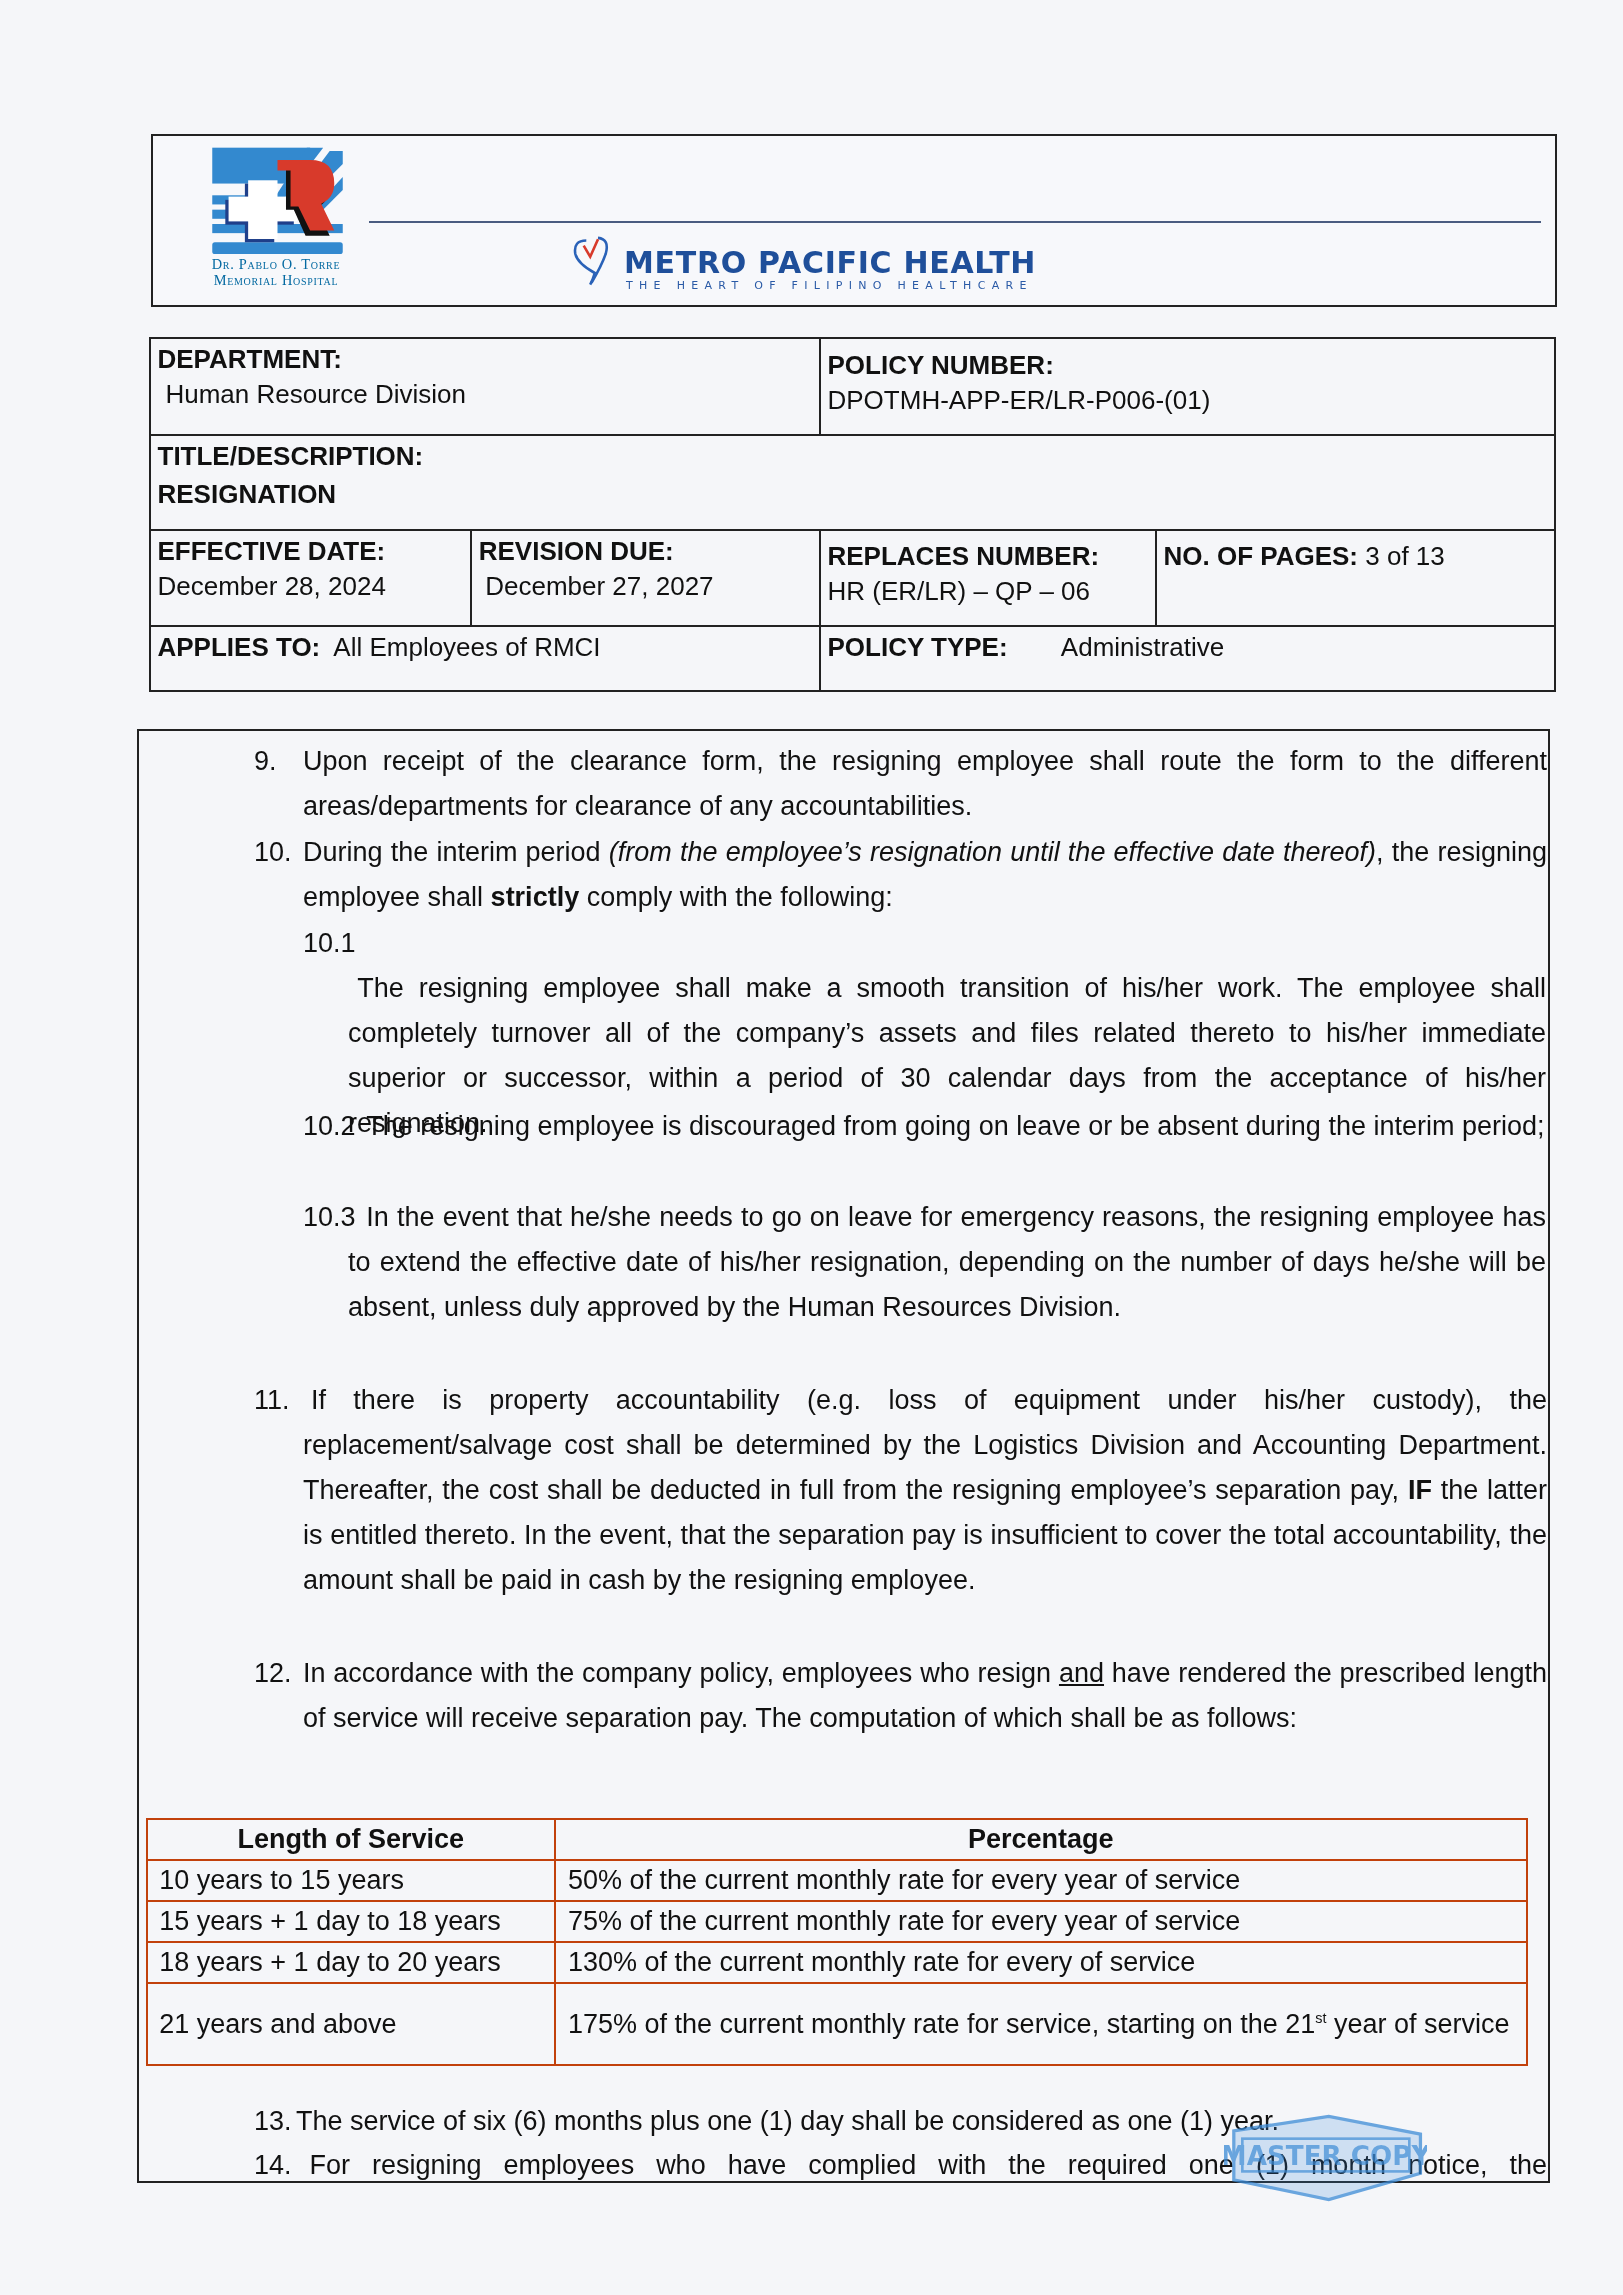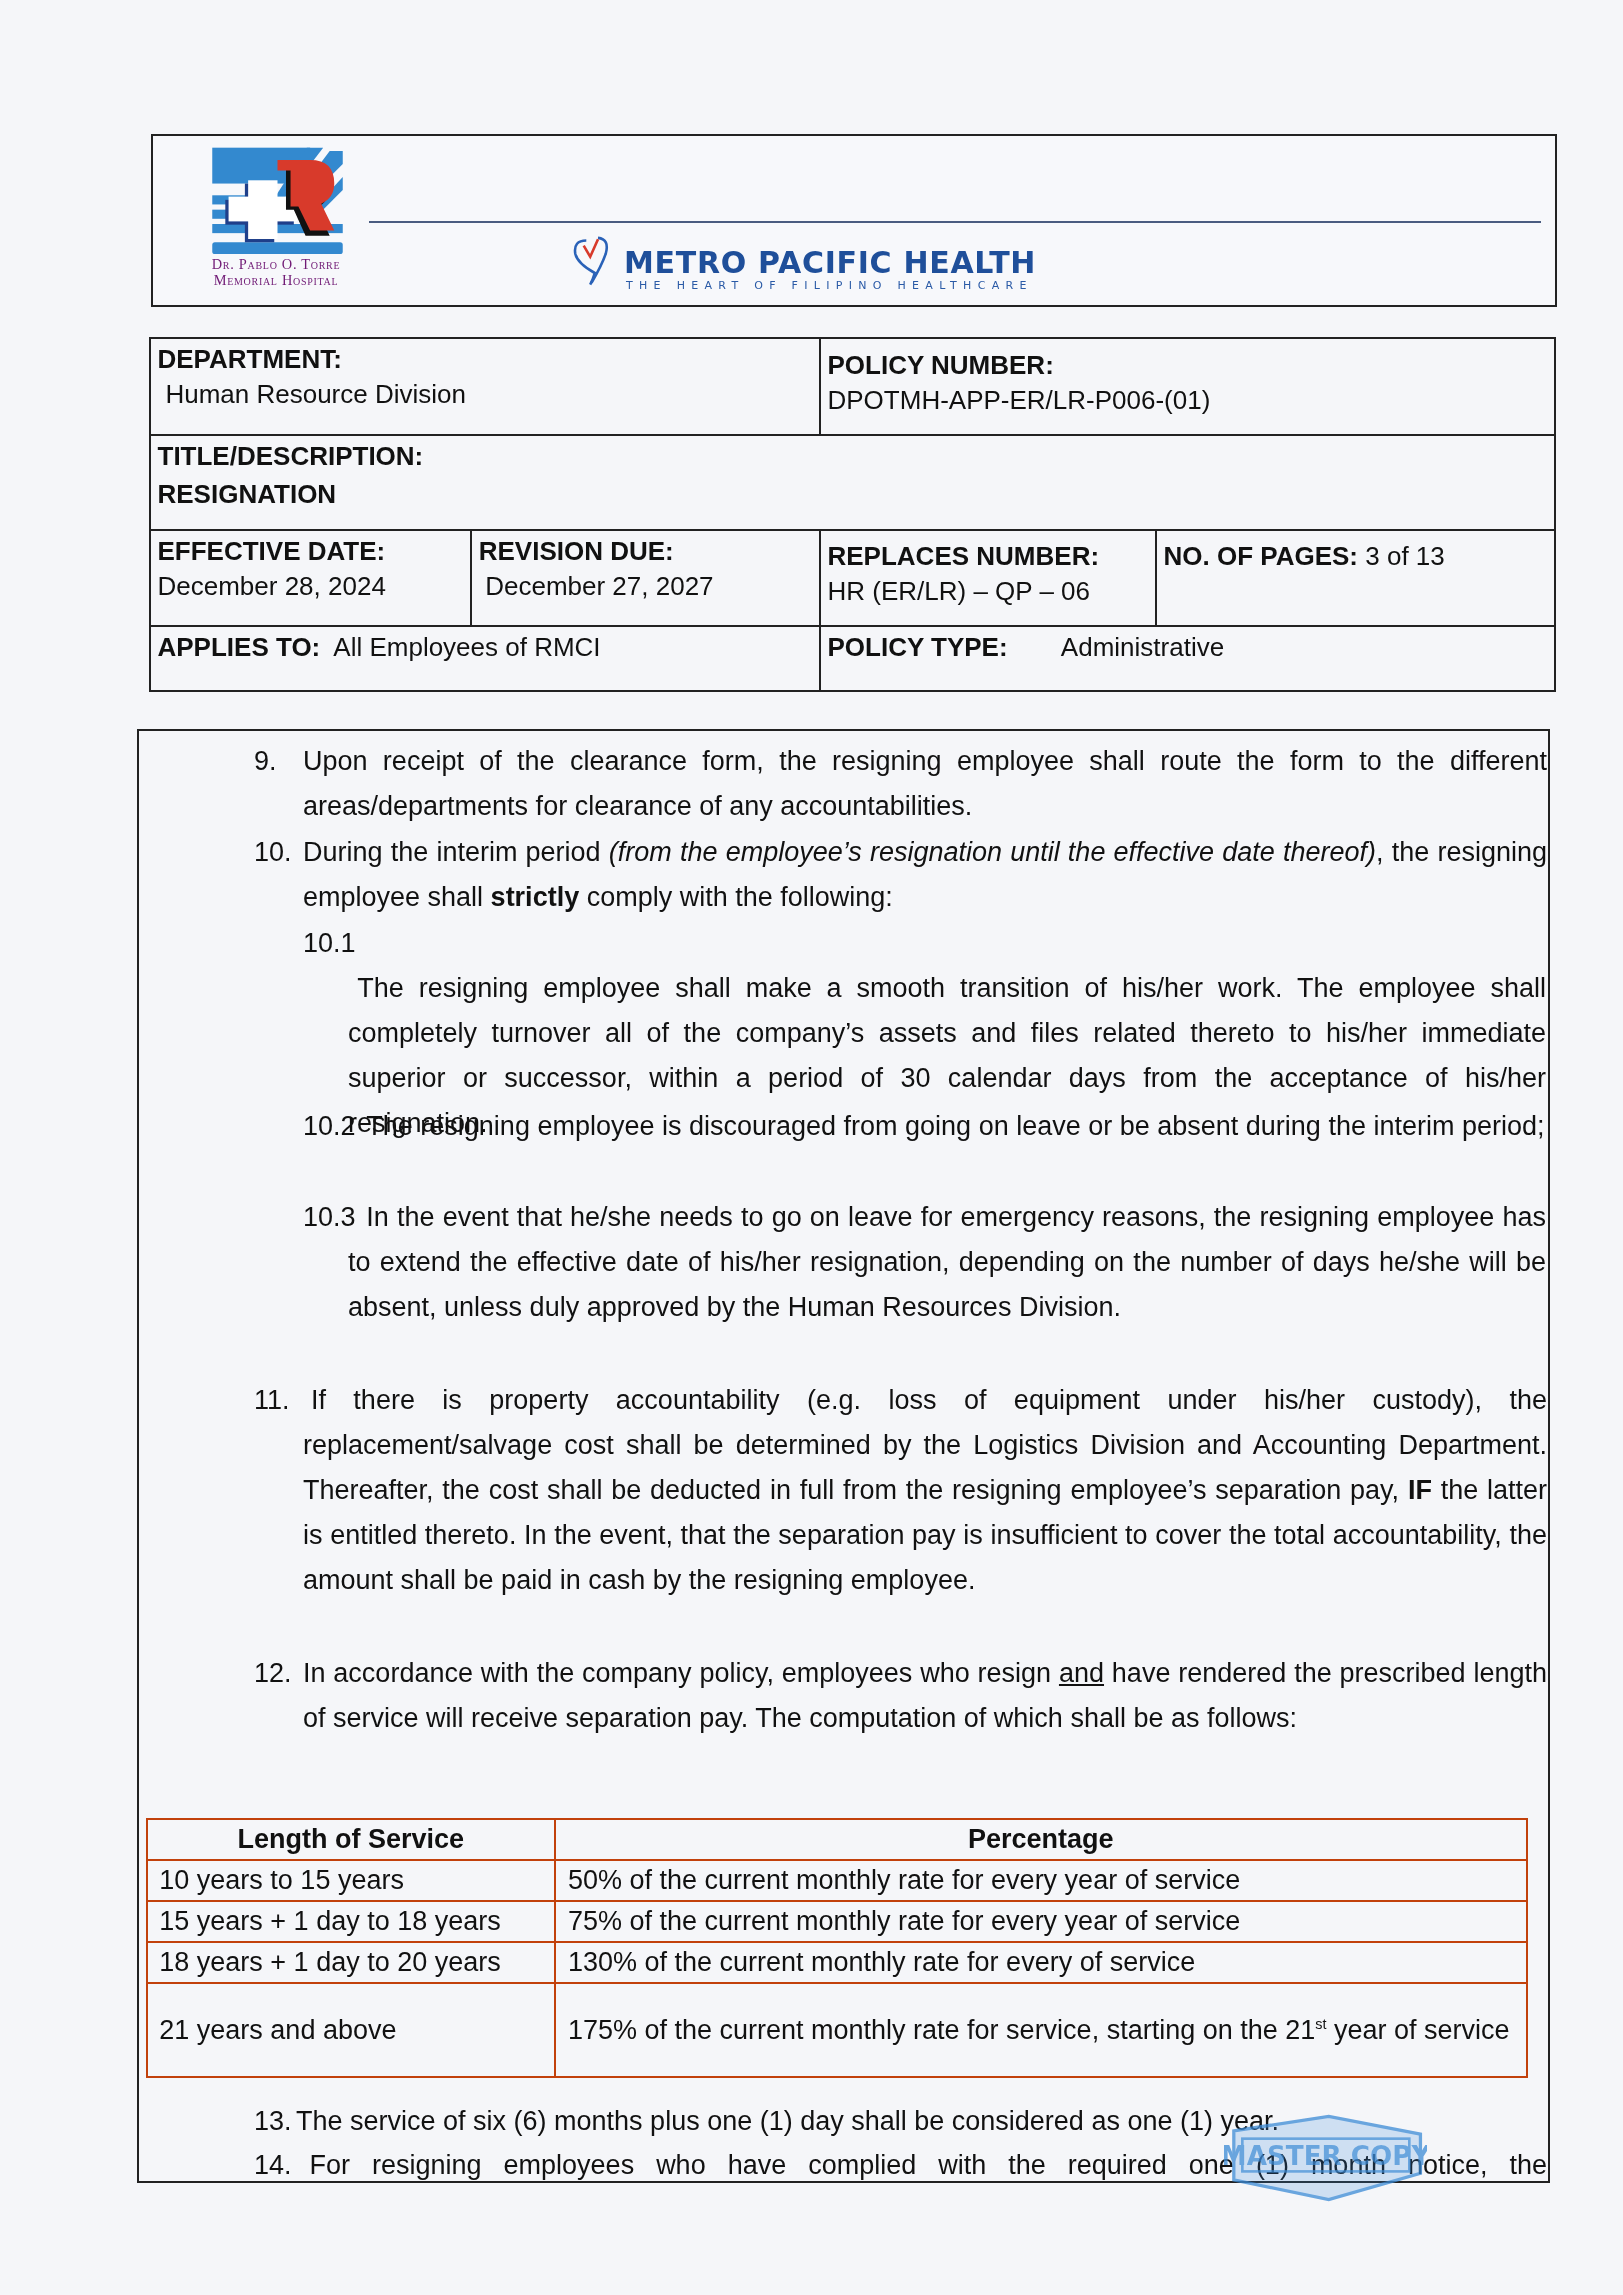--- a/index.html
+++ b/index.html
@@ -12,21 +12,21 @@
 
   
   .letterhead {
     position:absolute; left:151px; top:134px; width:1406px; height:173px;
     border:2px solid #222; box-sizing:border-box; background:#f7f8fb;
   }
   .logo-rmc { position:absolute; left:56px; top:7.9px; width:137px; height:115px; }
   .logo-caption {
     position:absolute; left:38px; top:121px; width:170px; text-align:center;
     font-family:"Liberation Serif", serif; font-size:14.4px; line-height:15.7px; letter-spacing:0.7px;
-    font-variant:small-caps; color:#701a75;
+    font-variant:small-caps; color:#0369a1;
   }
   .company-name {
     position:absolute; left:213px; top:13px; white-space:nowrap;
     font-family:"Liberation Serif", serif; font-size:68px; line-height:72px;
     font-variant:small-caps; letter-spacing:2px; color:#111;
   }
   .company-rule { position:absolute; left:216px; top:85px; width:1172px; height:2px; background:#4a5c80; }
   .mph-heart { position:absolute; left:419px; top:98px; width:39px; height:52px; }
   .mph-name {
     position:absolute; left:471px; top:111px; white-space:nowrap;
@@ -194,21 +194,21 @@
           <td>50% of the current monthly rate for every year of service</td>
         </tr>
         <tr style="height:41px">
           <td class="los">15 years + 1 day to 18 years</td>
           <td>75% of the current monthly rate for every year of service</td>
         </tr>
         <tr style="height:41px">
           <td class="los">18 years + 1 day  to 20 years</td>
           <td>130% of the current monthly rate for every of service</td>
         </tr>
-        <tr style="height:94px">
+        <tr style="height:82px">
           <td class="los">21 years and above</td>
           <td><span>175% of the current monthly rate for service, starting on the 21</span><sup>st</sup><span> year of service</span></td>
         </tr>
       </tbody>
         </table>
 
       <div class="num" style="left:115px;top:1368px">13.</div>
       <div class="item" style="left:157px;top:1368px;width:1244px">The service of six (6) months plus one (1) day shall be considered as one (1) year.</div>
 
       <div class="num" style="left:115px;top:1412px">14.</div>

